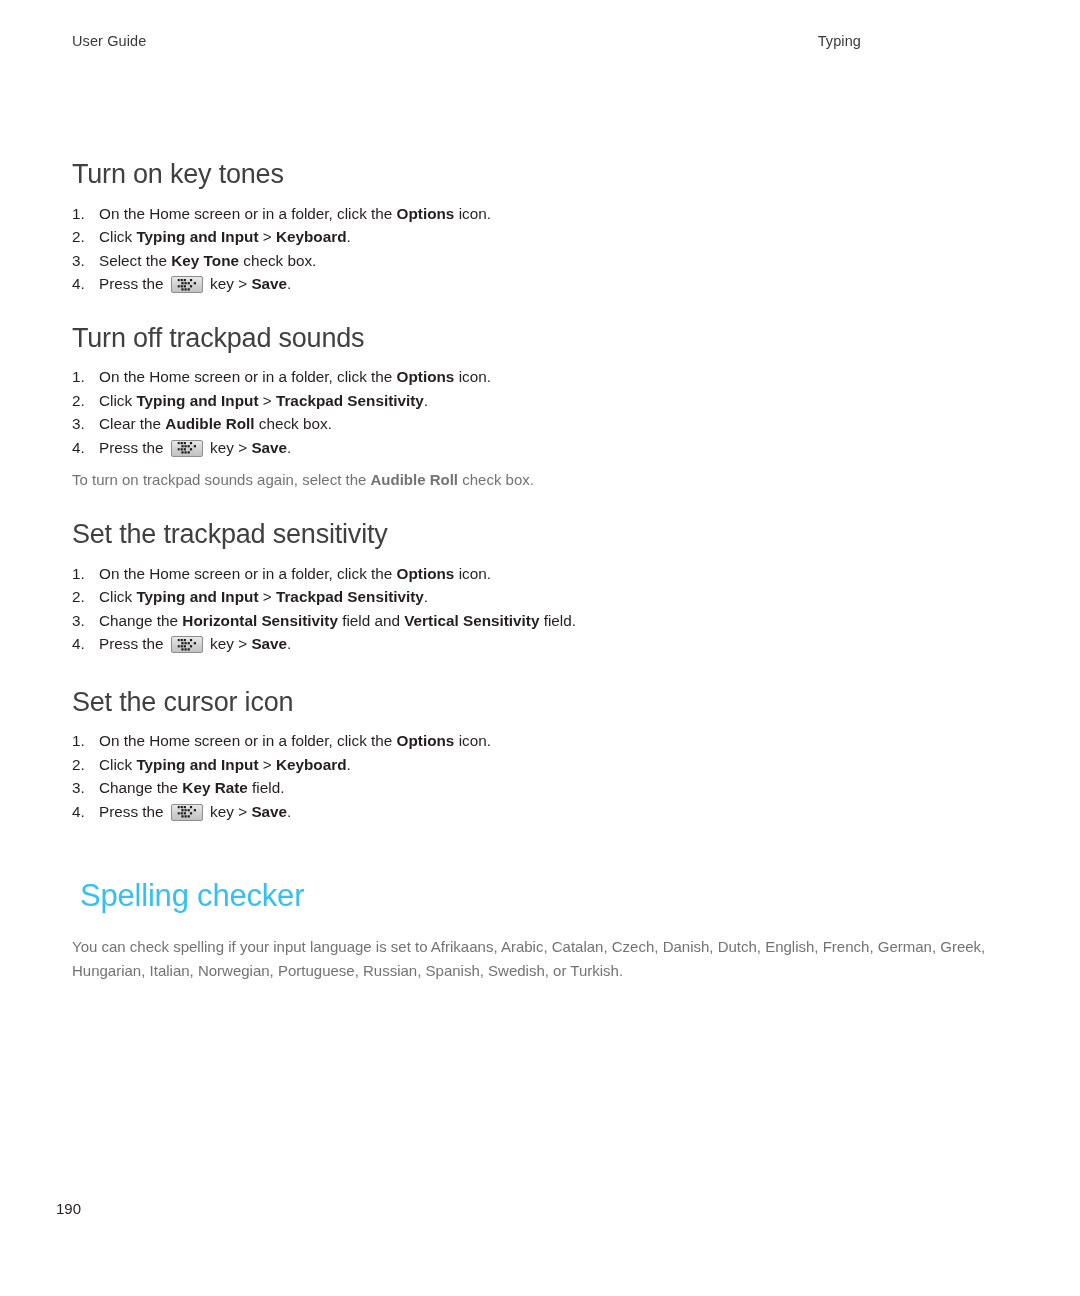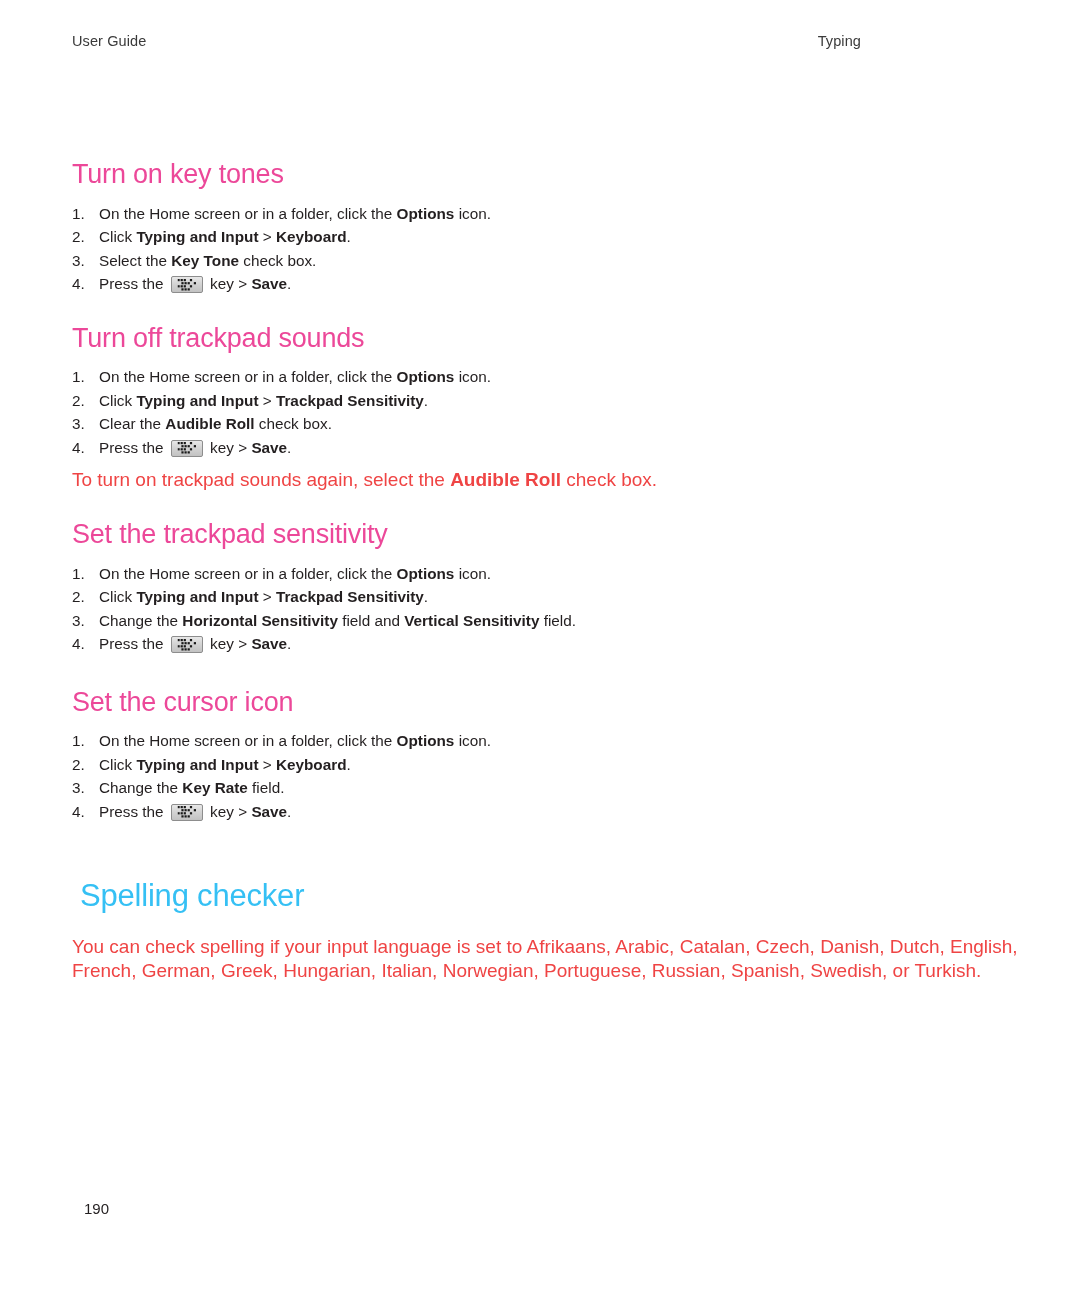--- a/index.html
+++ b/index.html
@@ -42,40 +42,40 @@
   .content {
     position: absolute;
     top: 160px;
     left: 72px;
     width: 946px;
   }
 
   h2.section-title {
     font-size: 27px;
     font-weight: 400;
-    color: #ec4899;
+    color: #404040;
     margin: 0 0 12px 0;
     letter-spacing: -0.2px;
     line-height: 1.1;
   }
 
   h1.chapter-title {
     font-size: 31px;
     font-weight: 400;
     color: #35c0f4;
     margin: 0 0 22px 8px;
     letter-spacing: -0.2px;
     line-height: 1.1;
   }
 
   p.body-text {
-    font-size: 19px;
+    font-size: 15px;
     line-height: 23.5px;
     margin: 0 0 4px 0;
-    color: #ef4444;
+    color: #737373;
   }
 
   ol.steps {
     list-style: none;
     margin: 0;
     padding: 0;
   }
   ol.steps li {
     position: relative;
     font-size: 15.3px;
@@ -121,21 +121,21 @@
   .bb-key svg {
     position: absolute;
     left: 50%;
     top: 50%;
     transform: translate(-50%, -50%);
   }
 
   
   .folio {
     position: absolute;
-    left: 84px;
+    left: 56px;
     top: 1200px;
     font-size: 15px;
     color: #231f20;
   }
 </style>
 </head>
 <body>
 
 <div class="page">
 

